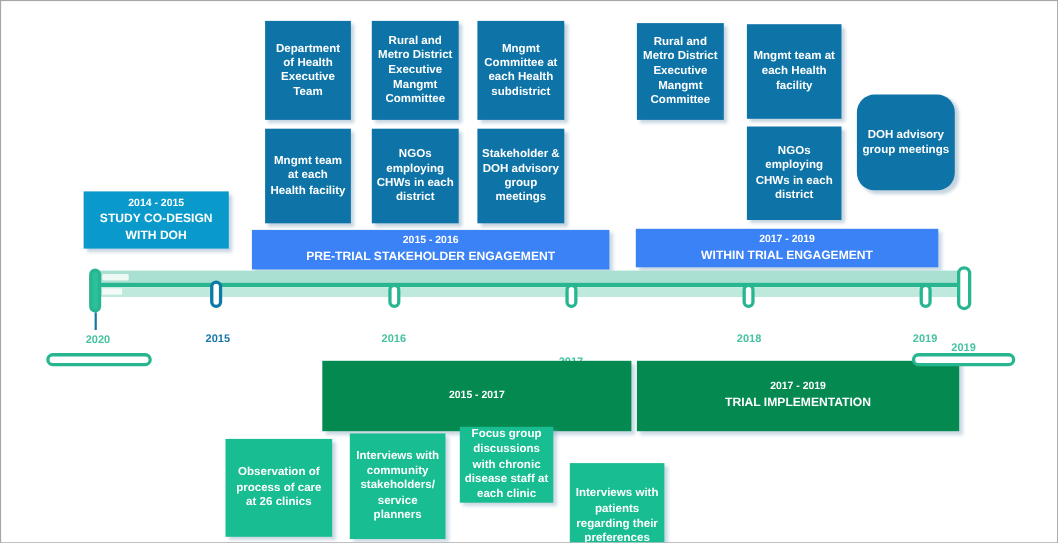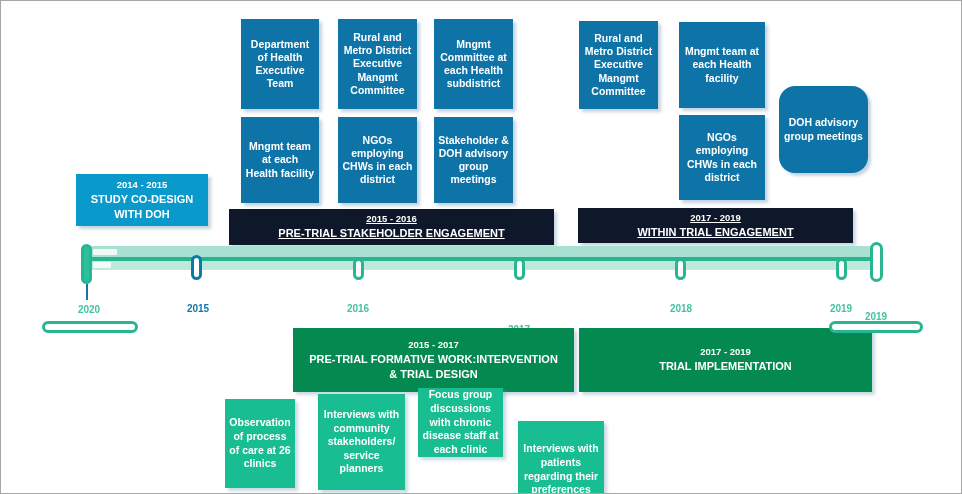--- a/index.html
+++ b/index.html
@@ -11,21 +11,21 @@
   .box{
     position:absolute; display:flex; flex-direction:column;
     align-items:center; justify-content:center; text-align:center;
     color:#fff; box-sizing:border-box;
   }
   .blue{ background:#0e74a8; font-size:10.5px; line-height:1.25; padding:2px 4px;
          box-shadow:3px 3px 3px rgba(125,160,185,.45); }
   .ltblue{ background:#0999cb; box-shadow:3px 3px 3px rgba(125,160,185,.45); }
   .mint{ background:#19bd92; font-size:10.5px; line-height:1.3; padding:2px 4px;
          box-shadow:3px 3px 3px rgba(125,160,185,.4); }
-  .teal{ background:#0f172a; box-shadow:3px 3px 3px rgba(125,160,185,.4);text-decoration:underline; }
+  .teal{ background:#3b82f6; box-shadow:3px 3px 3px rgba(125,160,185,.4); }
   .green{ background:#048a50; box-shadow:3px 3px 3px rgba(125,160,185,.4); }
   .yrs{ display:block; font-size:9.5px; margin-bottom:2px; }
   .ttl{ display:block; font-size:11px; line-height:1.3; }
   .strip{ position:absolute; }
   .tick{ position:absolute; top:302px; width:44px; text-align:center; font-size:10px; }
   .tick-blue{ color:#1576a5; }
   .tick-green{ color:#45c2a0; }
   .vpill{ position:absolute; background:#fff; border:3px solid #27b690;
           border-radius:8px; box-sizing:border-box; }
   .hpill{ position:absolute; height:12px; background:#fff; border:3px solid #27b690;
@@ -86,26 +86,25 @@
   <div class="tick tick-green" style="left:658px;">2018</div>
   <div class="tick tick-green" style="left:818px;">2019</div>
 
   <div class="tick tick-green" style="left:66px;top:303px;">2020</div>
   <div class="hpill" style="left:41px;top:320px;width:96px;"></div>
   <div class="tick tick-green" style="left:853px;top:310px;">2019</div>
   <div class="hpill" style="left:828px;top:320px;width:94px;"></div>
 
   <div class="box green" style="left:292px;top:327px;width:281px;height:64px;">
     <span class="yrs">2015 - 2017</span>
-    <span class="ttl" style="max-width:250px;">PRE-TRIAL FORMATIVE WORK:INTERVENTION &amp; TRIAL DESIGN</span>
   </div>
 
   <div class="box green" style="left:578px;top:327px;width:293px;height:64px;">
     <span class="yrs">2017 - 2019</span>
     <span class="ttl">TRIAL IMPLEMENTATION</span>
   </div>
 
-  <div class="box mint" style="left:224px;top:398px;width:70px;height:89px;">Observation of process of care at 26 clinics</div>
+  <div class="box mint" style="left:204px;top:398px;width:97px;height:89px;">Observation of process of care at 26 clinics</div>
   <div class="box mint" style="left:317px;top:393px;width:87px;height:96px;">Interviews with community stakeholders/ service planners</div>
   <div class="box mint" style="left:417px;top:387px;width:85px;height:69px;">Focus group discussions with chronic disease staff at each clinic</div>
   <div class="box mint" style="left:517px;top:420px;width:86px;height:97px;">Interviews with patients regarding their preferences</div>
 
 </div>
 
 </body></html>

